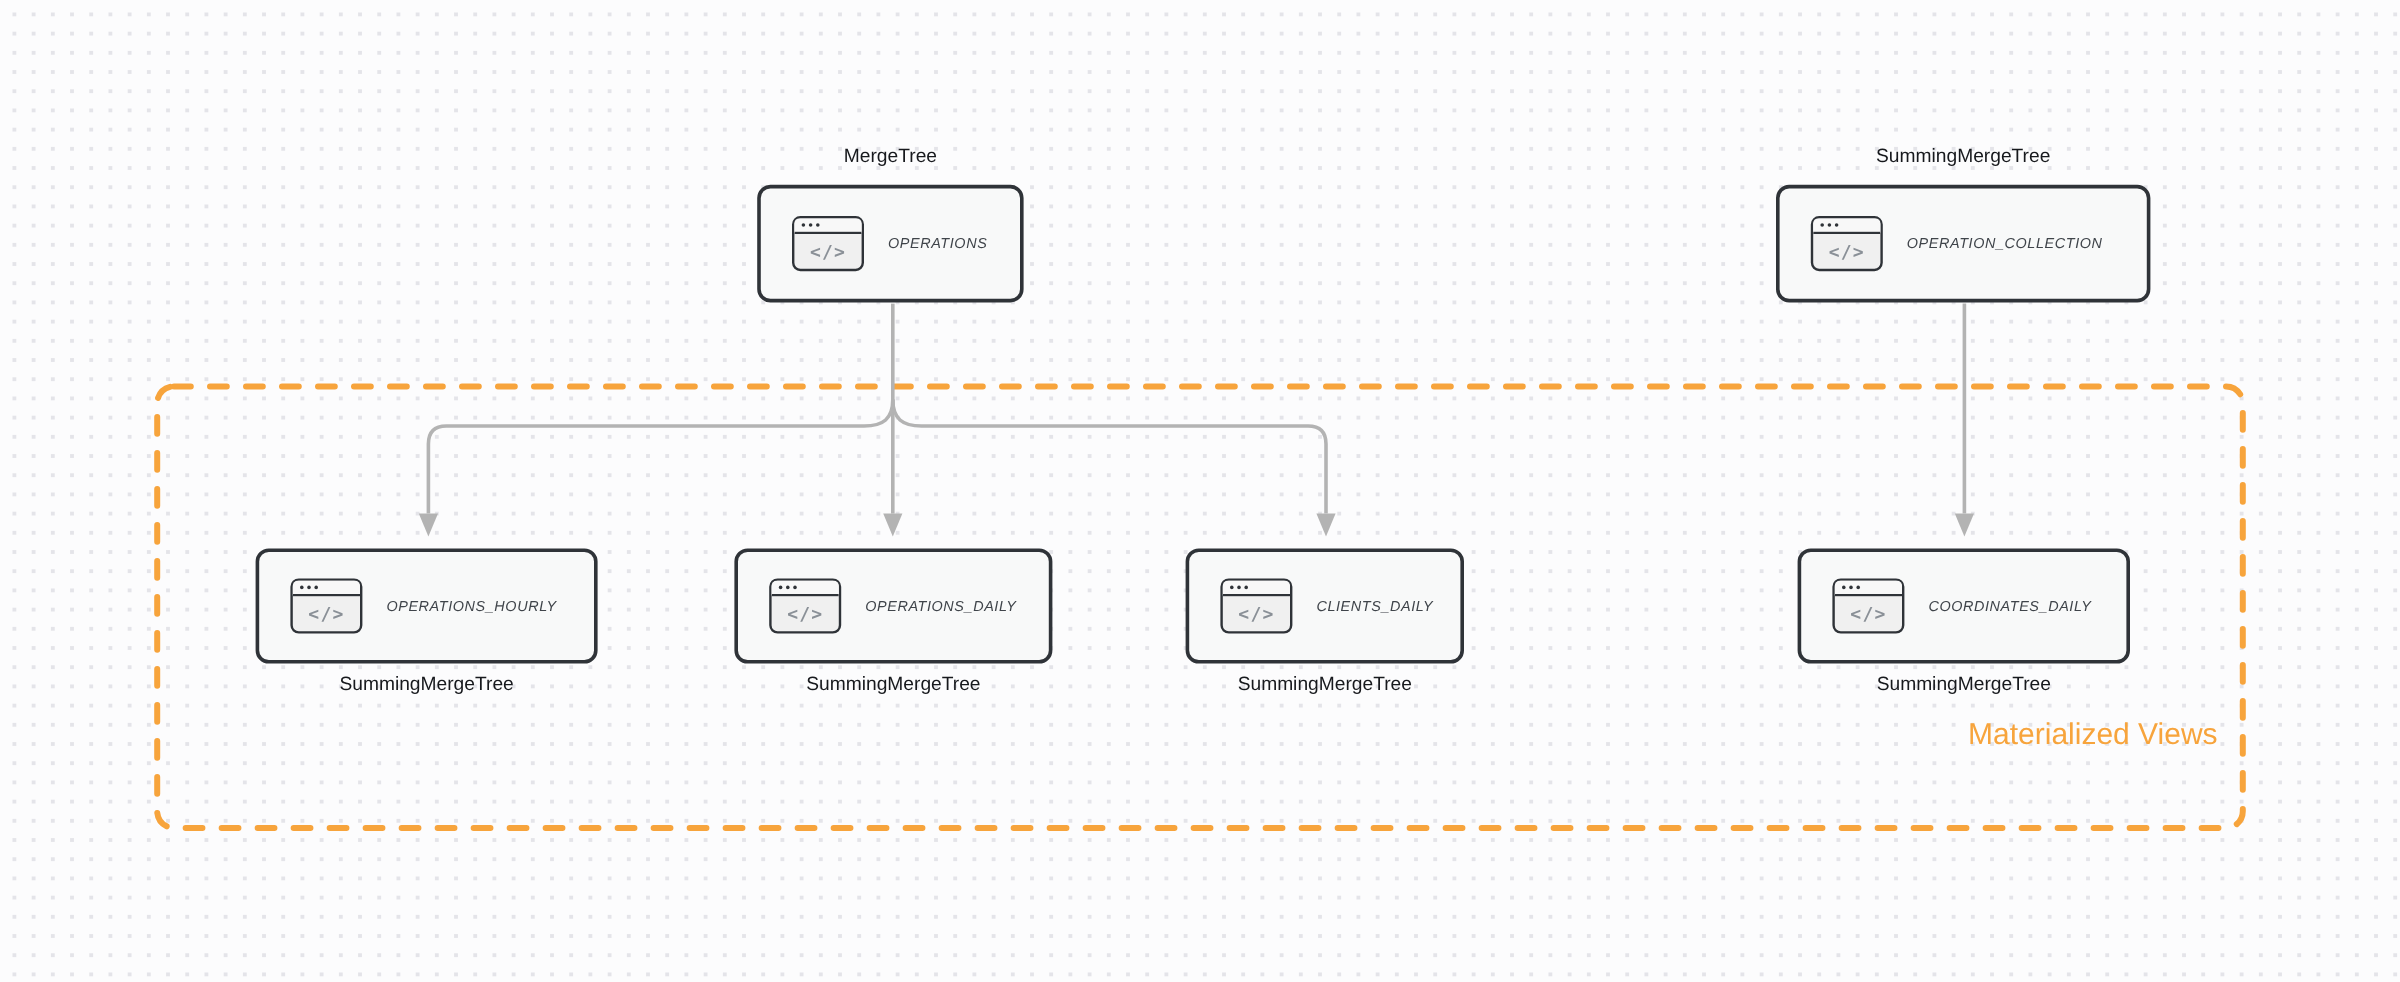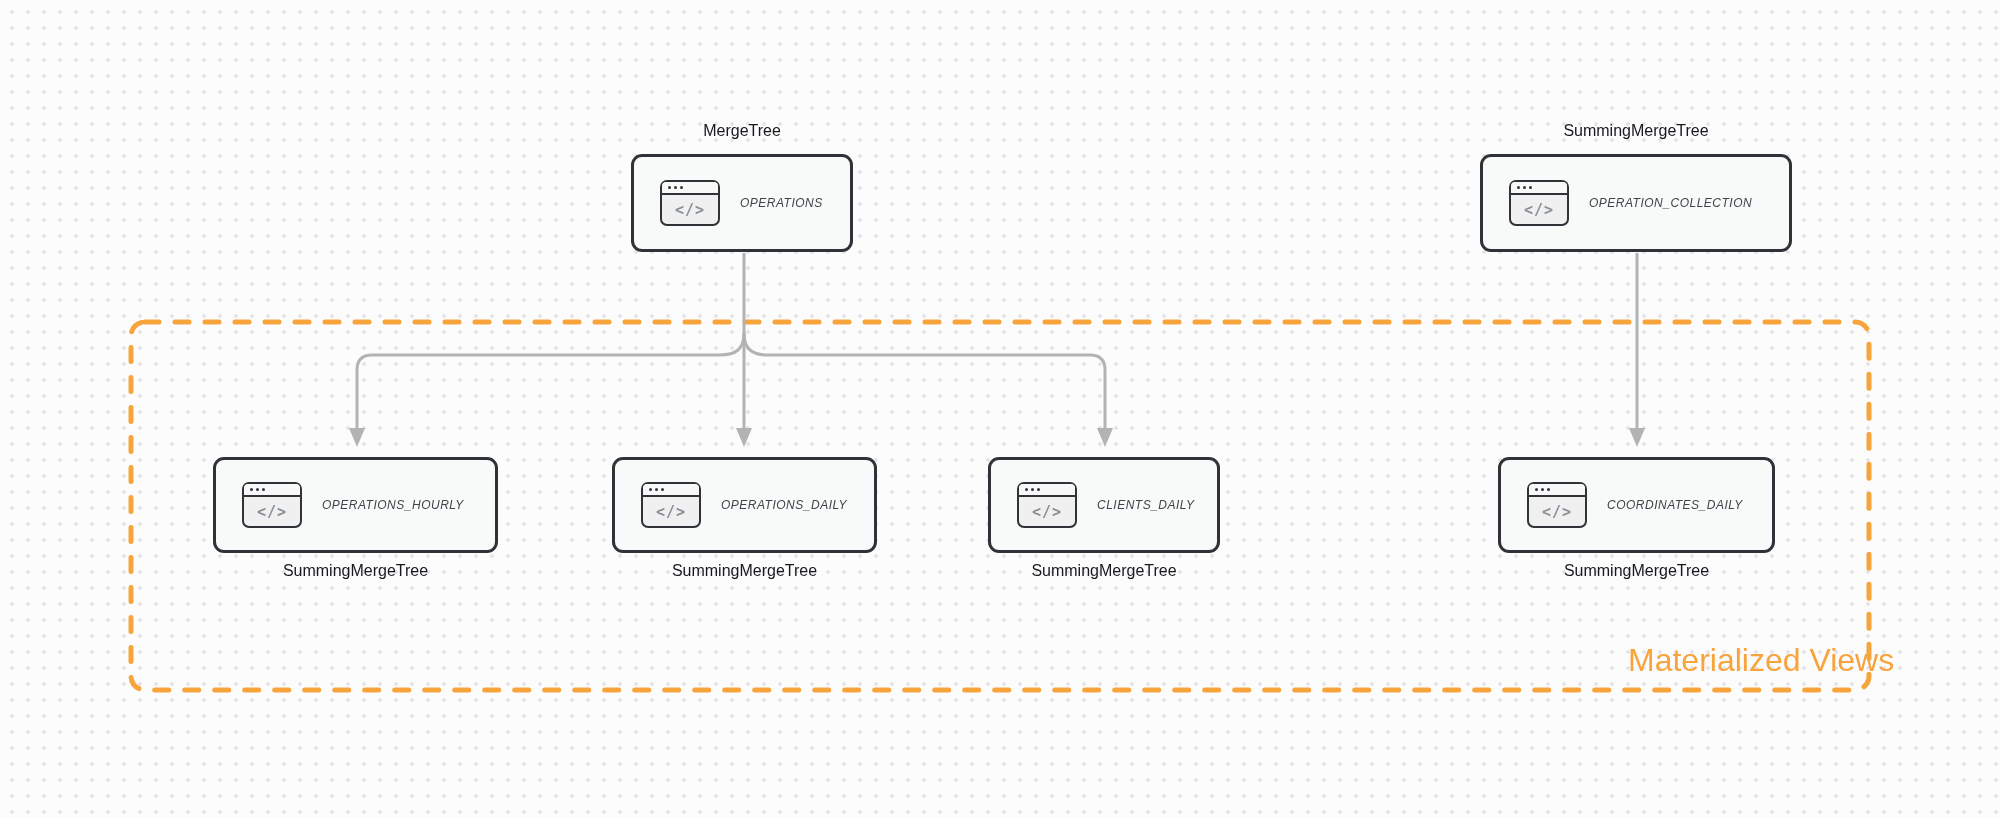--- a/index.html
+++ b/index.html
@@ -56,23 +56,23 @@
     color:var(--label,#17191D);white-space:nowrap;
   }
   .lbl-operations{left:631px;top:120px;width:222px;}
   .lbl-operation-collection{left:1480px;top:120px;width:312px;}
   .lbl-operations-hourly{left:213px;top:560px;width:285px;}
   .lbl-operations-daily{left:612px;top:560px;width:265px;}
   .lbl-clients-daily{left:988px;top:560px;width:232px;}
   .lbl-coordinates-daily{left:1498px;top:560px;width:277px;}
 
   .group-label{
-    position:absolute;left:1628px;top:642px;width:220px;
-    font-size:32px;font-weight:500;color:var(--accent,#F7A43C);
-    text-align:center;white-space:nowrap;
+    position:absolute;left:1628px;top:598px;width:220px;
+    font-size:25px;font-weight:500;color:var(--accent,#F7A43C);
+    text-align:right;white-space:nowrap;
   }
 </style>
 </head>
 <body>
 
 <div class="stage">
 
   <svg class="overlay">
 
     <rect x="131" y="322" width="1738" height="368" rx="14" fill="none" style="stroke:var(--accent,#F7A43C)" stroke-width="5" stroke-dasharray="14 16" stroke-linecap="round"></rect>

